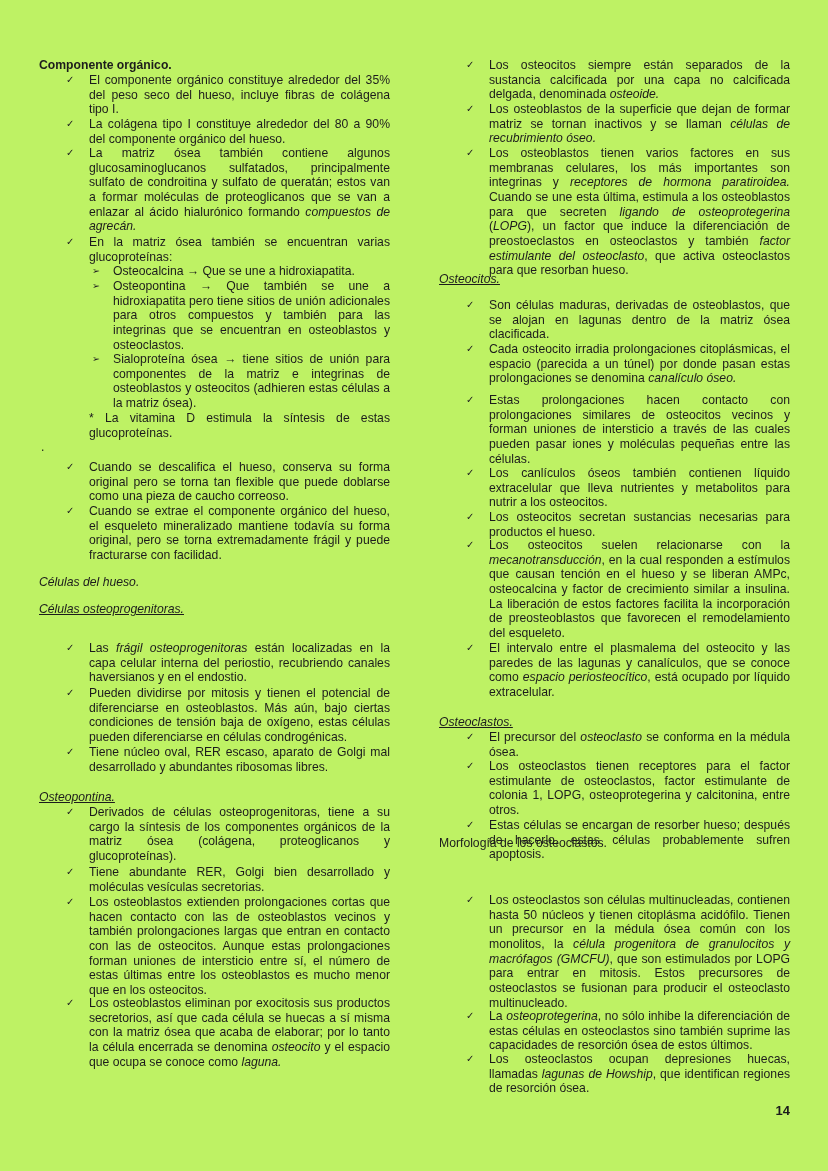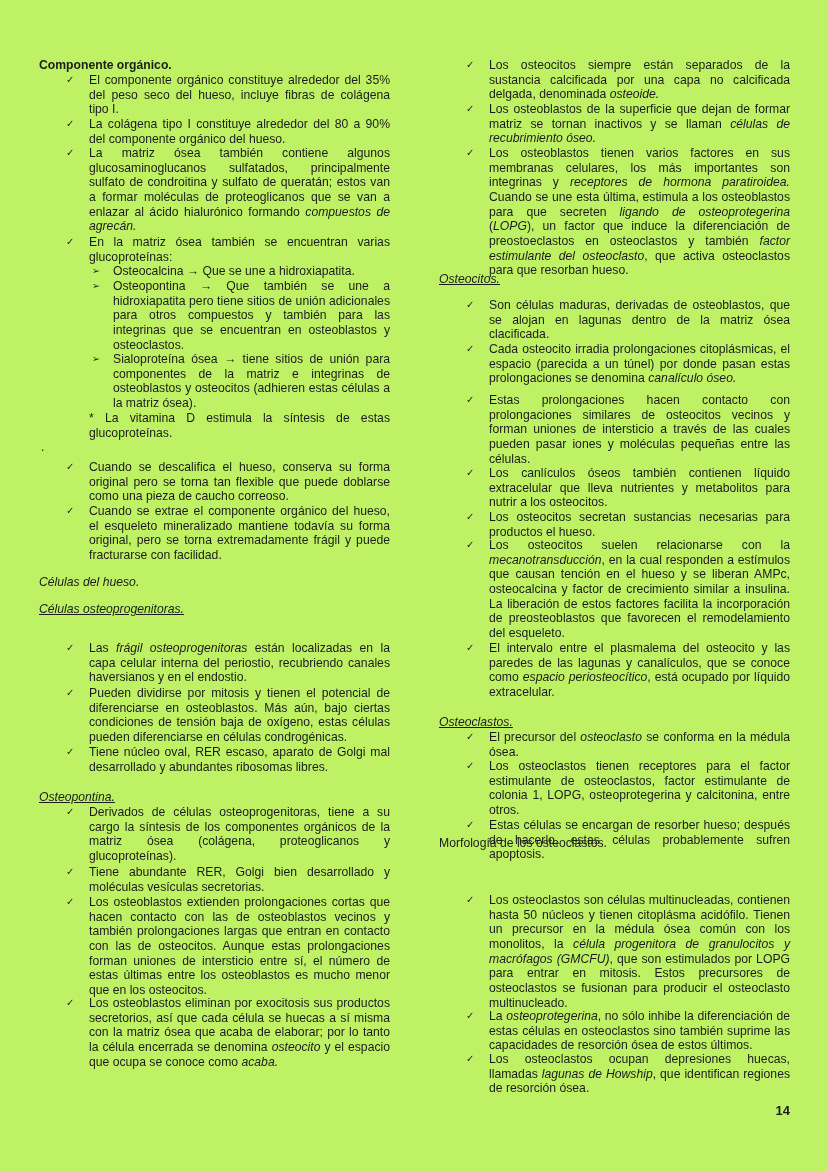--- a/index.html
+++ b/index.html
@@ -80,21 +80,21 @@
   <div class="item lc" style="top:745px"><span class="chk">✓</span><span>Tiene núcleo oval, RER escaso, aparato de Golgi mal desarrollado y abundantes ribosomas libres.</span></div>
 
   <div class="blk left-head h-under" style="top:790px">Osteopontina.</div>
 
   <div class="item lc" style="top:805px"><span class="chk">✓</span><span>Derivados de células osteoprogenitoras, tiene a su cargo la síntesis de los componentes orgánicos de la matriz ósea (colágena, proteoglicanos y glucoproteínas).</span></div>
 
   <div class="item lc" style="top:865px"><span class="chk">✓</span><span>Tiene abundante RER, Golgi bien desarrollado y moléculas vesículas secretorias.</span></div>
 
   <div class="item lc" style="top:895px"><span class="chk">✓</span><span>Los osteoblastos extienden prolongaciones cortas que hacen contacto con las de osteoblastos vecinos y también prolongaciones largas que entran en contacto con las de osteocitos. Aunque estas prolongaciones forman uniones de intersticio entre sí, el número de estas últimas entre los osteoblastos es mucho menor que en los osteocitos.</span></div>
 
-  <div class="item lc" style="top:996px"><span class="chk">✓</span><span>Los osteoblastos eliminan por exocitosis sus productos secretorios, así que cada célula se huecas a sí misma con la matriz ósea que acaba de elaborar; por lo tanto la célula encerrada se denomina </span><em>osteocito</em><span> y el espacio que ocupa se conoce como </span><em>acaba.</em></div>
+  <div class="item lc" style="top:996px"><span class="chk">✓</span><span>Los osteoblastos eliminan por exocitosis sus productos secretorios, así que cada célula se huecas a sí misma con la matriz ósea que acaba de elaborar; por lo tanto la célula encerrada se denomina </span><em>osteocito</em><span> y el espacio que ocupa se conoce como </span><em>laguna.</em></div>
 
   <div class="item rc" style="top:58px"><span class="chk">✓</span><span>Los osteocitos siempre están separados de la sustancia calcificada por una capa no calcificada delgada, denominada </span><em>osteoide.</em></div>
 
   <div class="item rc" style="top:102px"><span class="chk">✓</span><span>Los osteoblastos de la superficie que dejan de formar matriz se tornan inactivos y se llaman </span><em>células de recubrimiento óseo.</em></div>
 
   <div class="item rc" style="top:146px"><span class="chk">✓</span><span>Los osteoblastos tienen varios factores en sus membranas celulares, los más importantes son integrinas y </span><em>receptores de hormona paratiroidea.</em><span> Cuando se une esta última, estimula a los osteoblastos para que secreten </span><em>ligando de osteoprotegerina</em><span> (</span><em>LOPG</em><span>), un factor que induce la diferenciación de preostoeclastos en osteoclastos y también </span><em>factor estimulante del osteoclasto</em><span>, que activa osteoclastos para que resorban hueso.</span></div>
 
   <div class="blk right-head h-under" style="top:272px">Osteocitos.</div>
 
   <div class="item rc" style="top:298px"><span class="chk">✓</span><span>Son células maduras, derivadas de osteoblastos, que se alojan en lagunas dentro de la matriz ósea clacificada.</span></div>

